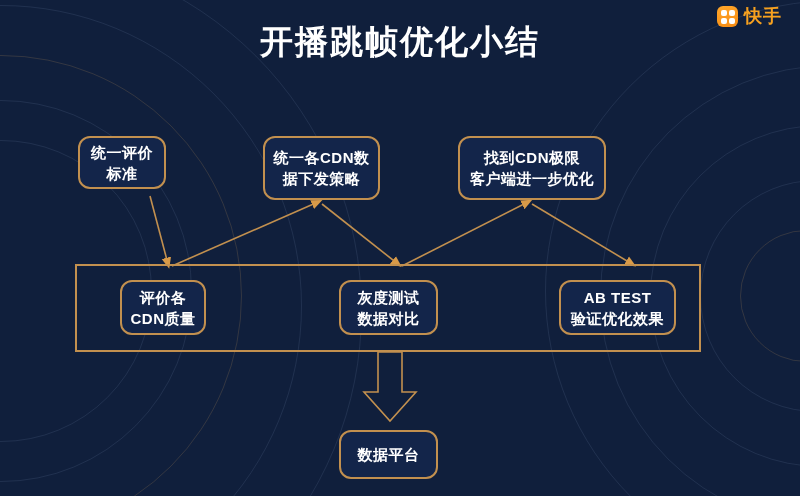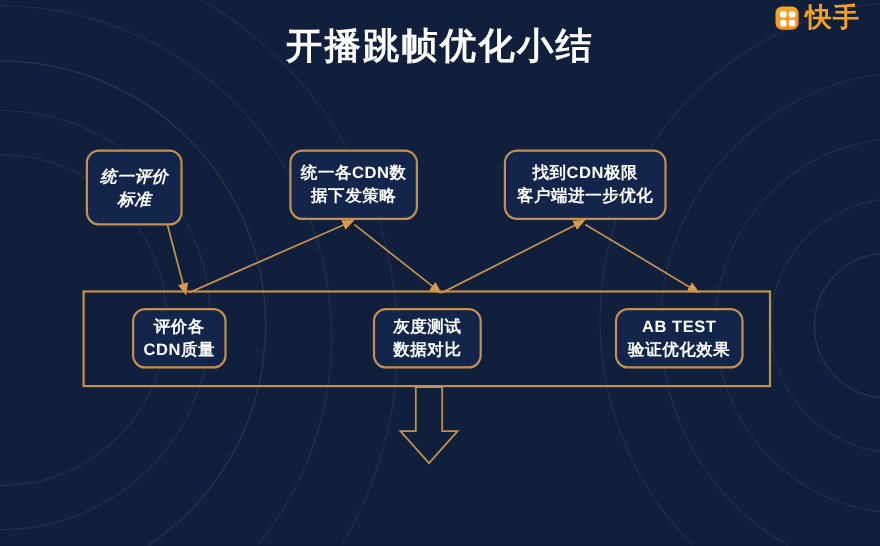--- a/index.html
+++ b/index.html
@@ -68,21 +68,21 @@
     position: absolute;
     background: #ffffff;
     border-radius: 2px;
   }
   .brand-mark .eye.e1 { left: 3.5px;  top: 4px;   width: 6px; height: 6px; }
   .brand-mark .eye.e2 { left: 11.5px; top: 4px;   width: 6px; height: 6px; }
   .brand-mark .eye.e3 { left: 3.5px;  top: 11.5px;width: 6px; height: 6px; }
   .brand-mark .eye.e4 { left: 11.5px; top: 11.5px;width: 6px; height: 6px; }
   .brand-text {
     color: #f7a11f;
-    font-size: 24px;
+    font-size: 18px;
     font-weight: bold;
     letter-spacing: 1px;
     line-height: 21px;
   }
 
   
   .node {
     position: absolute;
     box-sizing: border-box;
     border: 2px solid #c2904f;
@@ -161,28 +161,29 @@
 
     <line x1="402" y1="266" x2="528" y2="202" stroke="#c2904f" stroke-width="1.6" marker-end="url(#ah)"></line>
 
     <line x1="532" y1="204" x2="632" y2="264" stroke="#c2904f" stroke-width="1.6" marker-end="url(#ah)"></line>
 
     <path d="M378,352 L402,352 L402,392 L416,392 L390,421 L364,392 L378,392 Z" fill="none" stroke="#c2904f" stroke-width="1.6"></path>
   </svg>
 
   <div class="group-box" style="left:75px; top:264px; width:626px; height:88px;"></div>
 
-  <div class="node" style="left:78px; top:136px; width:88px; height:69px;font-style:italic;">统一评价
+  <div class="node" style="left:78px; top:136px; width:88px; height:53px;">统一评价
 标准</div>
   <div class="node" style="left:263px; top:136px; width:117px; height:64px;">统一各CDN数
 据下发策略</div>
   <div class="node" style="left:458px; top:136px; width:148px; height:64px;">找到CDN极限
 客户端进一步优化</div>
 
   <div class="node" style="left:120px; top:280px; width:86px; height:55px;">评价各
 CDN质量</div>
   <div class="node" style="left:559px; top:280px; width:117px; height:55px;">AB TEST
 验证优化效果</div>
   <div class="node" style="left:339px; top:280px; width:99px; height:55px;">灰度测试
 数据对比</div>
 
+  <div class="node" style="left:339px; top:430px; width:99px; height:49px;">数据平台</div>
 
 </div>
 
 </body></html>

